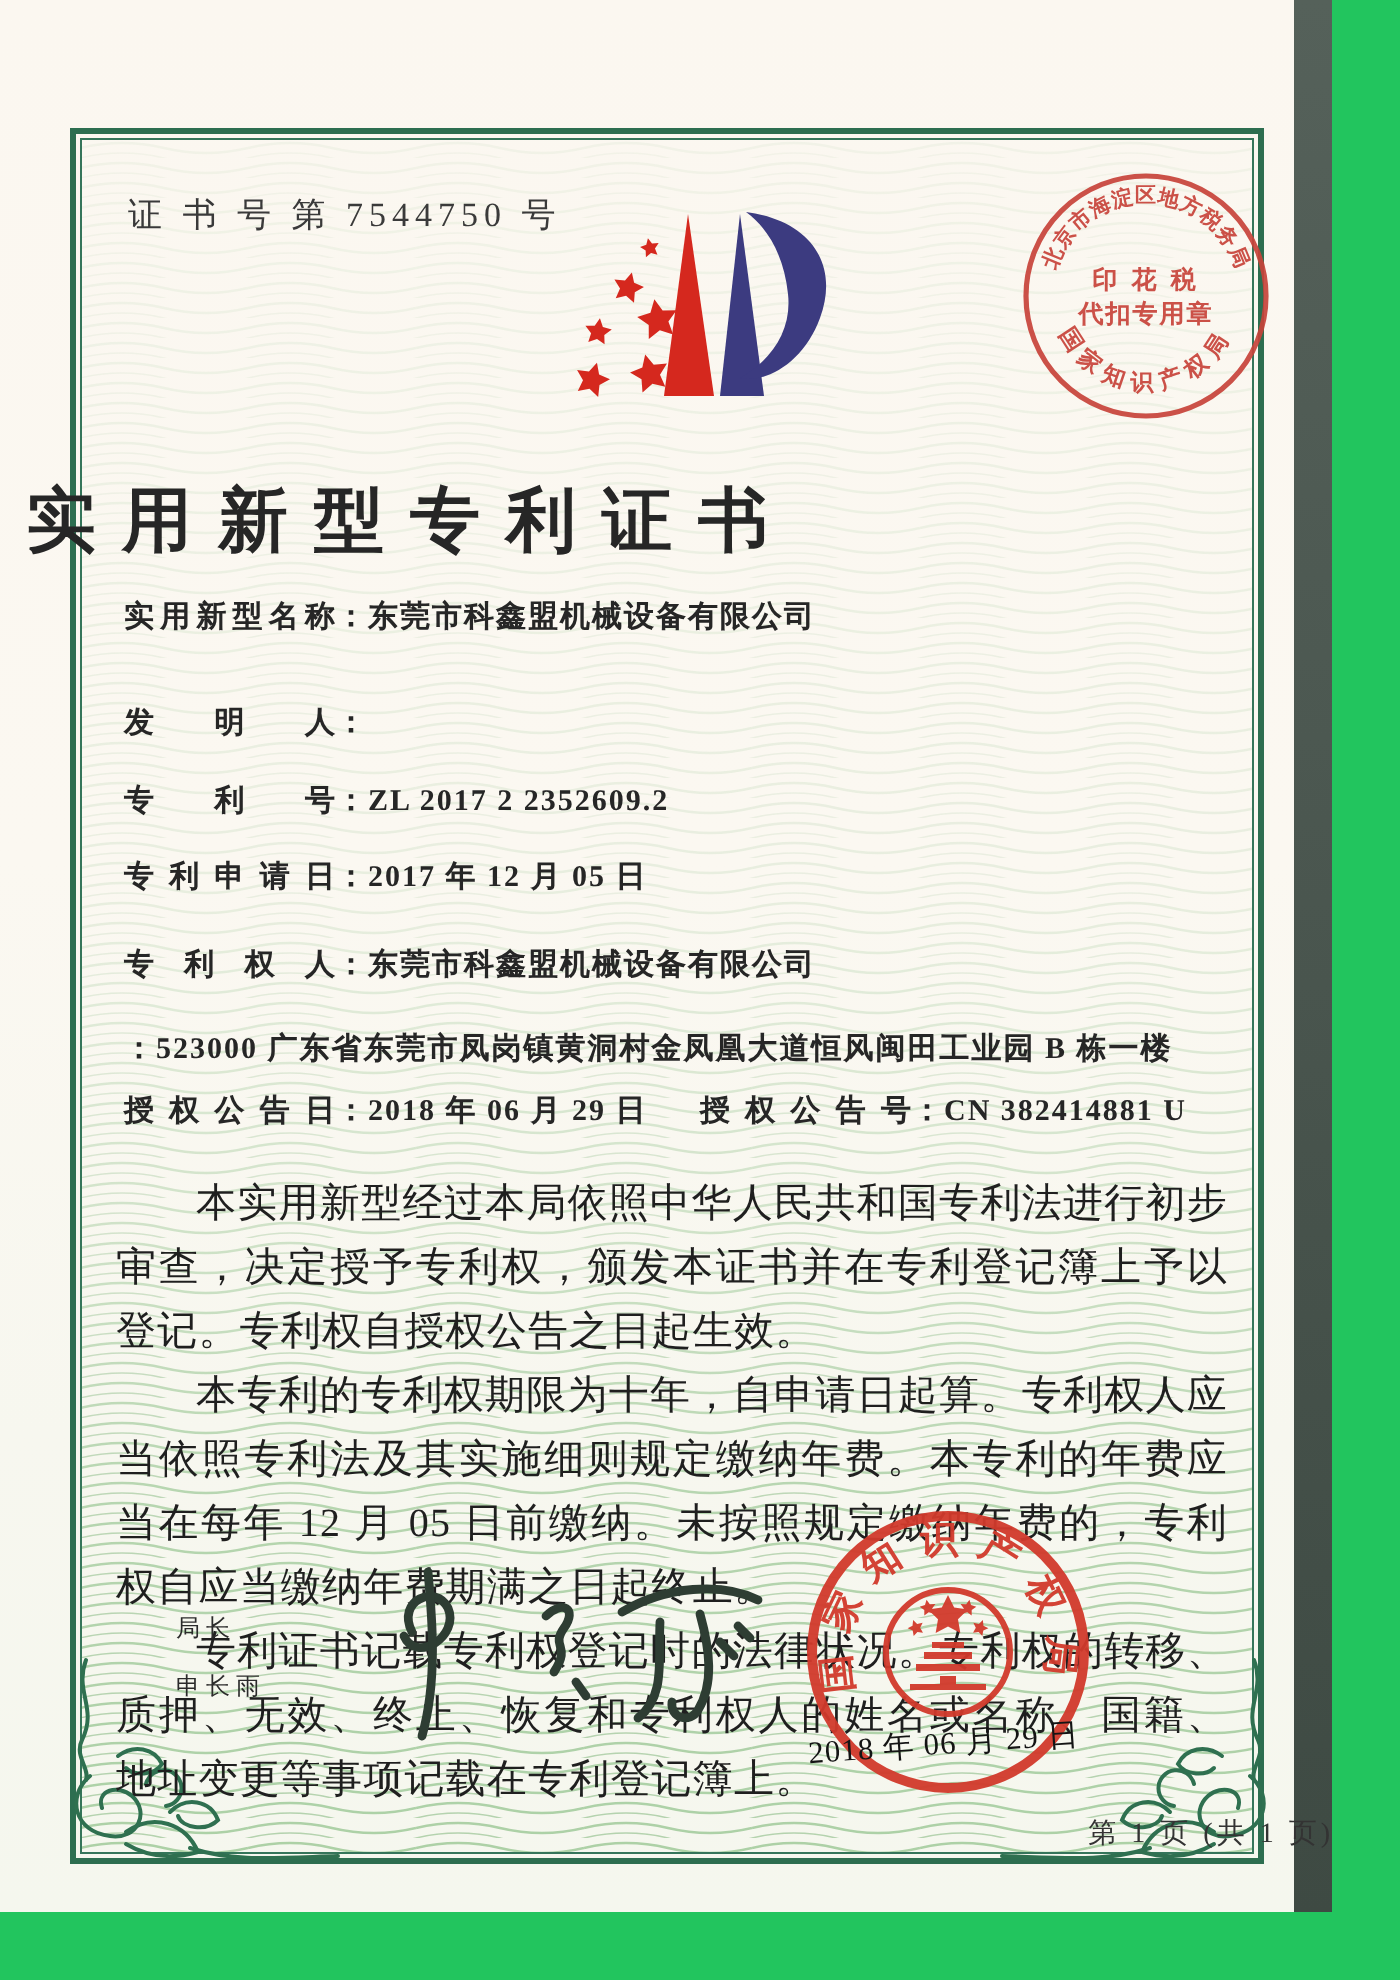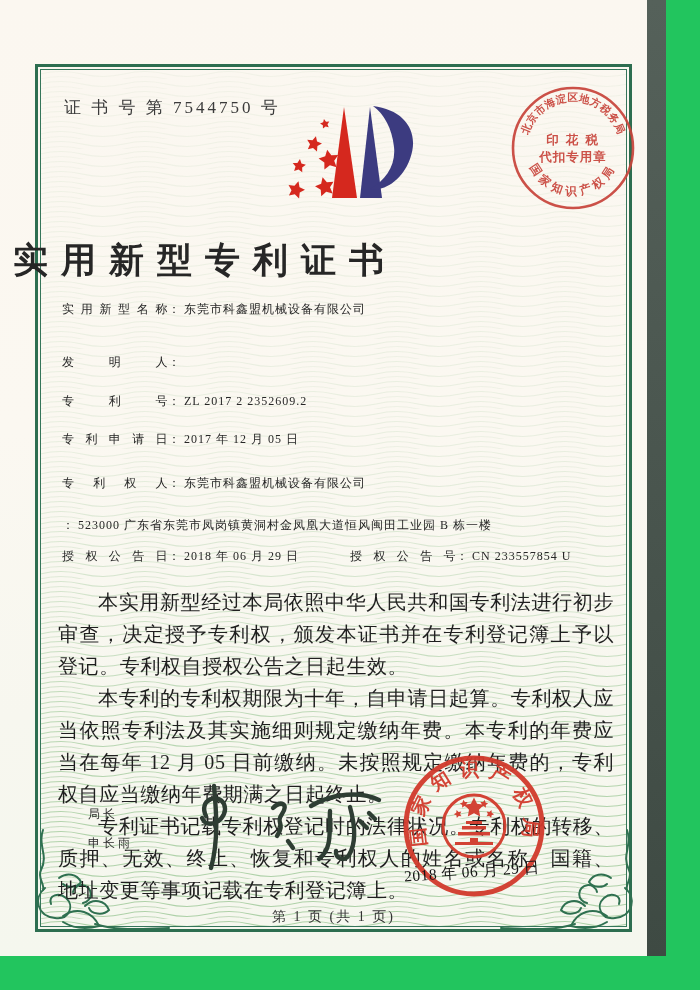--- a/index.html
+++ b/index.html
@@ -12,42 +12,42 @@
                background:linear-gradient(180deg,#55615a 0%,#47534c 60%,#3e4a43 100%); }
   
   .frame { position:absolute; left:35px; top:64px; width:597px; height:868px;
            border:3.5px solid #2d6e50; }
   .frame::after { content:""; position:absolute; inset:2px; border:1px solid #35755a; }
   .waves-svg, .orn { position:absolute; pointer-events:none; }
   
   .cert-no { position:absolute; left:64px; top:96px; font-size:17px; letter-spacing:3px; color:#3a3a3a; }
   .title { position:absolute; left:0; top:205px; width:667px; 
            font-size:35px; font-weight:bold; letter-spacing:13px; color:#262626; text-indent:13px;margin-top:32px; }
-  .fields { position:absolute; left:62px; top:296px; width:545px; font-size:12px; color:#262626; }
+  .fields { position:absolute; left:62px; top:296px; width:545px; font-size:15px; color:#262626;font-weight:bold; }
   .frow { display:flex; line-height:26px; letter-spacing:0.5px; }
   .jlabel { display:inline-block; width:106px; text-align:justify; text-align-last:justify; flex:0 0 106px; }
   .colon { flex:0 0 16px; }
   .fval { flex:1; letter-spacing:1px; }
   .mb-a{margin-bottom:27px}.mb-b{margin-bottom:13px}.mb-c{margin-bottom:12px}
   .mb-d{margin-bottom:18px}.mb-e{margin-bottom:16px}.mb-f{margin-bottom:5px}
   .pair { display:flex; }
   .pair.first { width:288px; flex:0 0 288px; }
   .body-text { position:absolute; left:58px; top:586px; width:556px; font-size:20px;
                line-height:32px; text-align:justify; color:#1f1f1f; letter-spacing:0.6px; }
   .body-text p { text-indent:2em; }
   .signoff { position:absolute; left:88px; top:806px; font-family:"Liberation Sans", sans-serif;
              font-size:12px; letter-spacing:3px; color:#2b2b2b; }
   .signoff div { margin-bottom:12px; }
   .sig-svg { position:absolute; left:178px; top:778px; }
   .stamp-svg { position:absolute; left:509px; top:84px; }
   .logo-svg { position:absolute; left:283px; top:102px; }
   .seal-svg { position:absolute; left:400px; top:752px; }
   .seal-date { position:absolute; left:404px; top:861px; width:160px; font-size:15.5px;
                color:#141414; letter-spacing:0.5px; transform:rotate(-4deg); z-index:6; }
-  .footer { position:absolute; left:0; top:908px; width:667px; text-align:center;
+  .footer { position:absolute; left:0; top:908px; width:667px; text-align:right;
             font-size:14px; letter-spacing:2px; color:#333; }
 </style>
 </head>
 <body>
 
 <div class="scan">
   <div class="paper"></div>
   <div class="scan-edge"></div>
 
   <svg class="waves-svg" style="left:40px; top:69px;" width="587" height="858">
@@ -164,21 +164,21 @@
     </div>
     <div class="frow">
       <span class="pair first">
         <span class="jlabel">授权公告日</span>
           <span class="colon">：</span>
         <span class="fval">2018 年 06 月 29 日</span>
       </span>
       <span class="pair">
         <span class="jlabel">授权公告号</span>
           <span class="colon">：</span>
-        <span class="fval">CN 233557854 U</span>
+        <span class="fval">CN 382414881 U</span>
       </span>
     </div>
   </div>
 
   <div class="body-text">
     <p>本实用新型经过本局依照中华人民共和国专利法进行初步审查，决定授予专利权，颁发本证书并在专利登记簿上予以登记。专利权自授权公告之日起生效。</p>
     <p>本专利的专利权期限为十年，自申请日起算。专利权人应当依照专利法及其实施细则规定缴纳年费。本专利的年费应当在每年 12 月 05 日前缴纳。未按照规定缴纳年费的，专利权自应当缴纳年费期满之日起终止。</p>
     <p>专利证书记载专利权登记时的法律状况。专利权的转移、质押、无效、终止、恢复和专利权人的姓名或名称、国籍、地址变更等事项记载在专利登记簿上。</p>
   </div>
 

